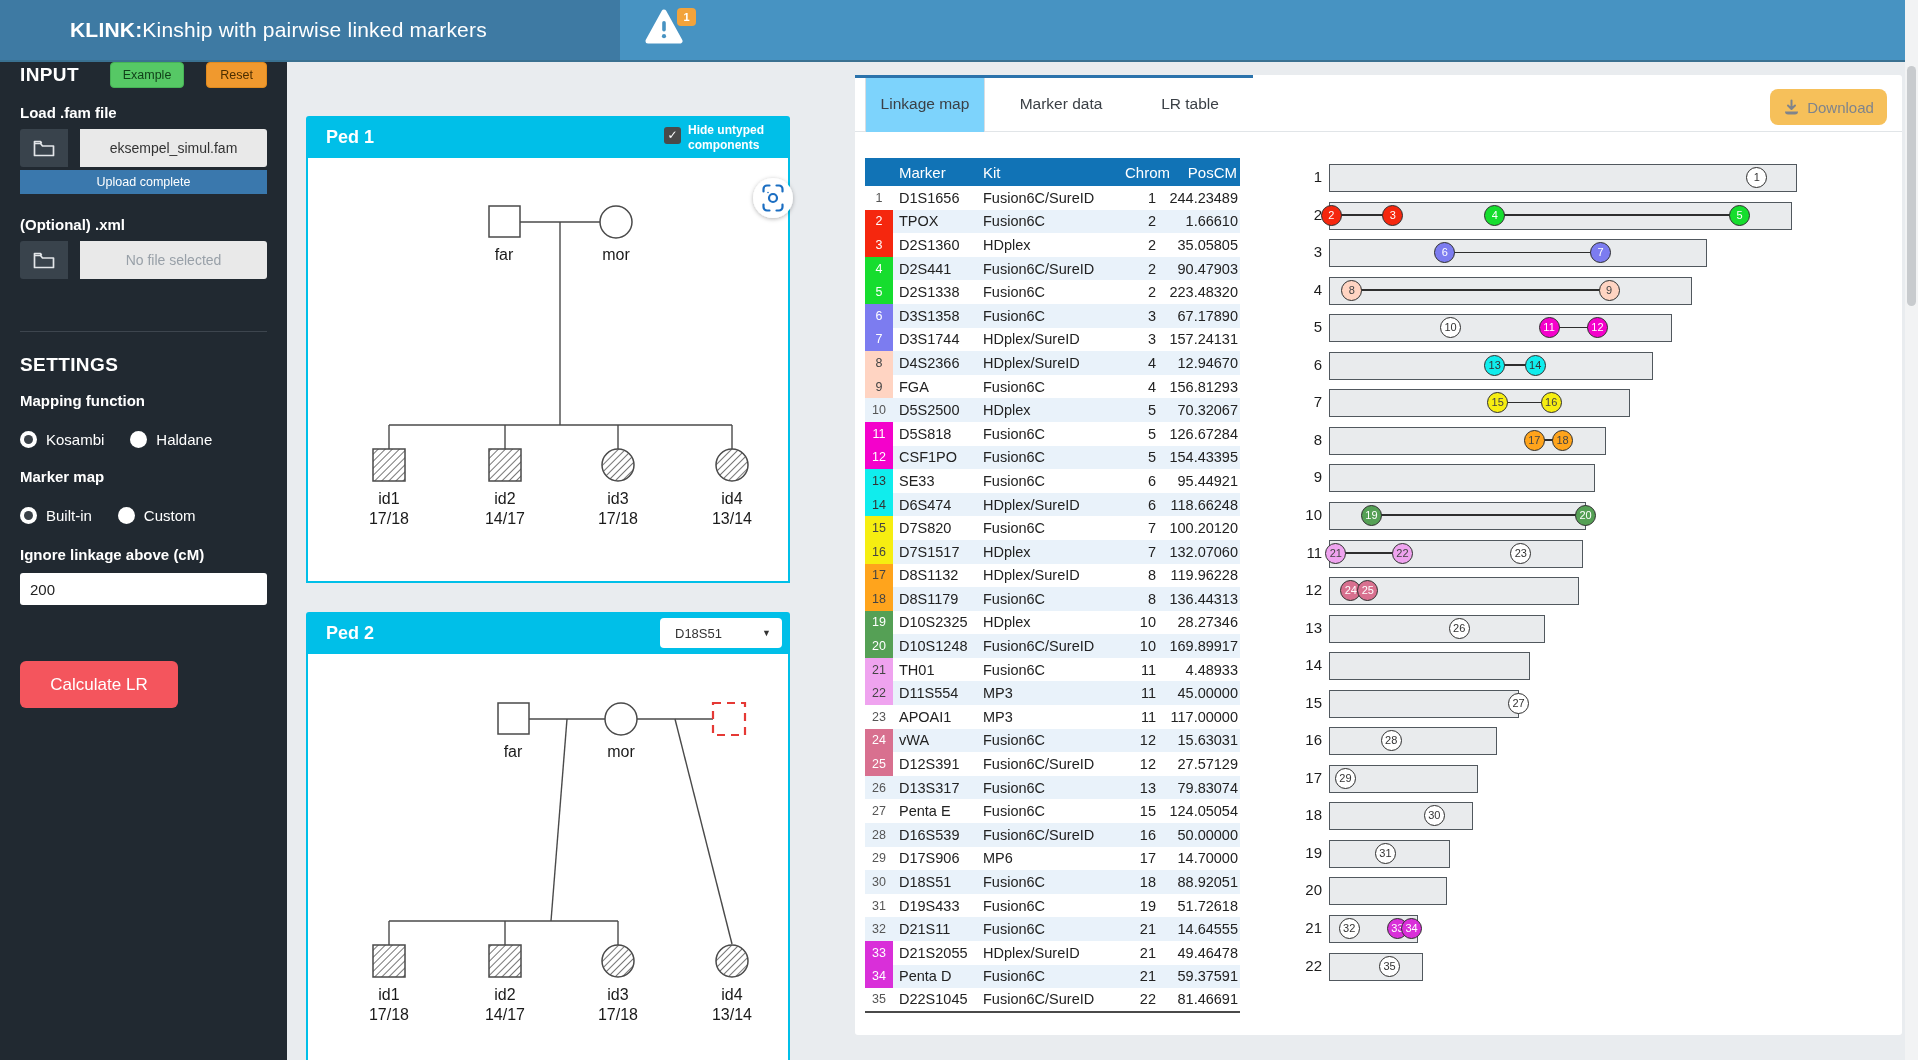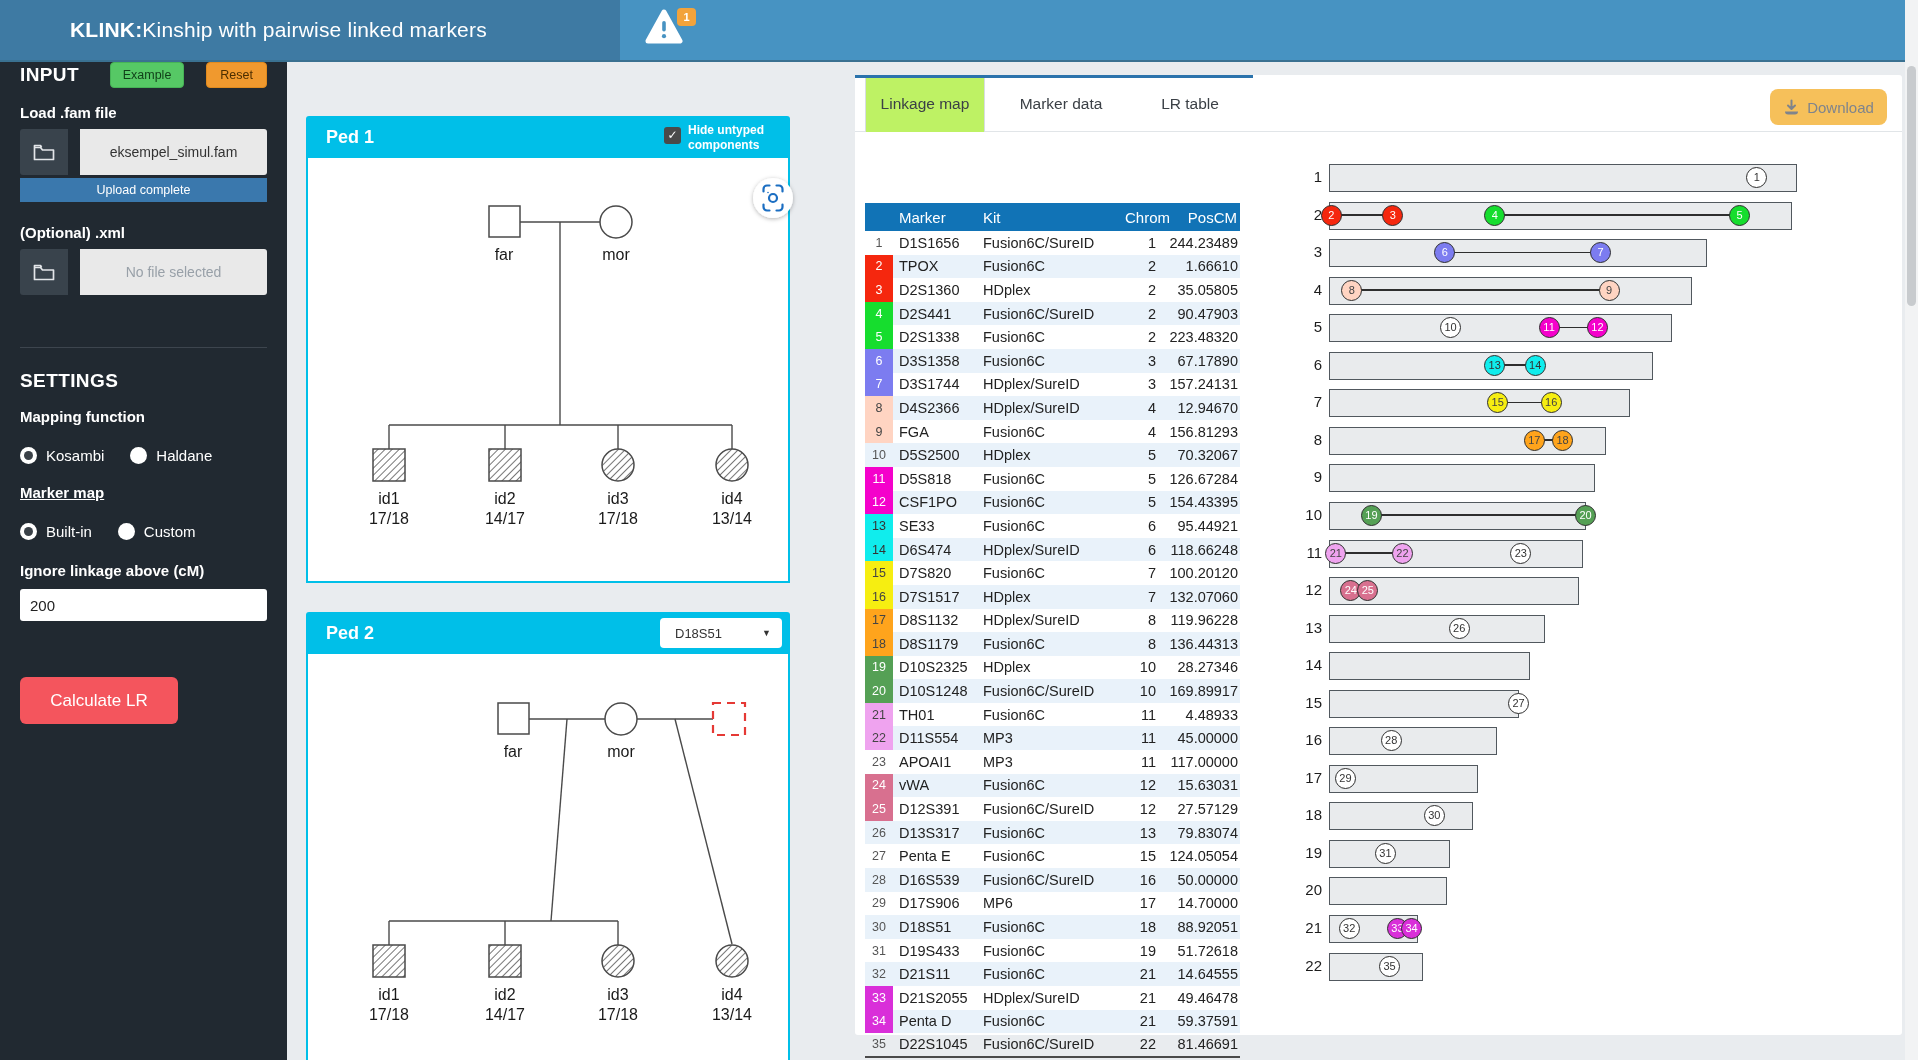--- a/index.html
+++ b/index.html
@@ -22,21 +22,21 @@
     color:#fff; padding:0 20px; }
   .side-row1 { display:flex; align-items:center; }
   .side-h1 { font-size:19px; font-weight:bold; letter-spacing:.4px; }
   .btn-example { margin-left:auto; background:#56c865; border:1px solid #46b256; color:#103f18;
     font-size:12.5px; padding:5px 12px; border-radius:4px; cursor:pointer;
     font-family:"Liberation Sans",sans-serif; }
   .btn-reset { margin-left:22px; background:#f0992e; border:1px solid #e08a1e; color:#4c2e00;
     font-size:12.5px; padding:5px 13px; border-radius:4px; cursor:pointer;
     font-family:"Liberation Sans",sans-serif; }
   .side-label { margin-top:16px; font-size:15px; font-weight:bold; }
-  .file-row { display:flex; margin-top:8px; height:46px; border-radius:3px; overflow:hidden;gap:12px; }
+  .file-row { display:flex; margin-top:8px; height:38px; border-radius:3px; overflow:hidden;gap:12px; }
   .folder-btn { width:48px; background:#39434c; display:flex; align-items:center; justify-content:center;
     cursor:pointer; flex:none; }
   .file-field { flex:1; background:#e9e9e9; color:#333; font-size:14px; display:flex;
     align-items:center; justify-content:center; white-space:nowrap; }
   .file-field.placeholder { color:#98a0a8; }
   .progress { margin-top:3px; height:24px; background:#3a78ad; color:#fff; font-size:12.5px;
     text-align:center; line-height:24px; }
   .xml-label { margin-top:22px; }
   .divider { margin-top:52px; border-top:1px solid #3d454e; }
   .settings-h1 { margin-top:22px; font-size:19px; font-weight:bold; letter-spacing:.4px; }
@@ -72,33 +72,33 @@
   .select-box .caret { margin-left:auto; margin-right:11px; font-size:9px; color:#333; }
   .ped-svg text { font-family:"Liberation Sans","DejaVu Sans",sans-serif; }
 
   
   .right-card { position:absolute; left:855px; top:75px; width:1047px; height:960px; background:#fff;
     border-radius:3px; }
   .tabs-strip { position:absolute; left:0; top:0; width:398px; height:3px; background:#2b73ac; }
   .tab-underline { position:absolute; left:0; top:56px; width:100%; height:1px; background:#e1e5e8; }
   .tab { position:absolute; top:3px; height:53px; text-align:center; line-height:52px;
     font-size:15.5px; color:#3b4046; cursor:pointer; z-index:2; }
-  .tab.active { left:10px; width:120px; background:#bef264; border-left:1px solid #d8dde2;
+  .tab.active { left:10px; width:120px; background:#7dd3fc; border-left:1px solid #d8dde2;
     border-right:1px solid #d8dde2; height:54px; }
   .tab.t2 { left:140px; width:132px; }
   .tab.t3 { left:285px; width:100px; }
   .btn-download { position:absolute; right:15px; top:14px; width:117px; height:36px;
     background:#f6c05a; border:none; border-radius:8px; display:flex; align-items:center;
     justify-content:center; color:#7f848c; font-size:15px; cursor:default;
     font-family:"Liberation Sans",sans-serif; }
   .btn-download svg { margin-right:7px; }
 
   
   .marker-table { position:absolute; left:10px; top:83px; border-collapse:collapse;
-    table-layout:fixed; width:375px;margin-top:45px; }
+    table-layout:fixed; width:375px; }
   .marker-table thead th { background:#1173b6; color:#fff; font-weight:400; font-size:15px;
     height:28px; }
   .marker-table th.l, .marker-table td.mk, .marker-table td.kit { text-align:left; padding-left:6px; }
   .marker-table th.r, .marker-table td.ch, .marker-table td.pos { text-align:right; }
   .marker-table td.ch { padding-right:4px; }
   .marker-table td.pos { padding-right:2px; }
   .marker-table th.r { padding-right:3px; }
   .marker-table tbody tr { height:23.6px; }
   .marker-table tbody tr.stripe { background:#e9f2fa; }
   .marker-table td { font-size:14.5px; color:#222; overflow:hidden; white-space:nowrap; }
@@ -175,21 +175,21 @@
     <label class="radio-opt">
       <span class="rb sel"></span>
       <span>Kosambi</span>
     </label>
     <label class="radio-opt">
       <span class="rb"></span>
       <span>Haldane</span>
     </label>
   </div>
 
-  <div class="side-label" style="margin-top:20px;text-decoration:underline;">Marker map</div>
+  <div class="side-label" style="margin-top:20px;">Marker map</div>
   <div class="radio-row">
     <label class="radio-opt">
       <span class="rb sel"></span>
       <span>Built-in</span>
     </label>
     <label class="radio-opt">
       <span class="rb"></span>
       <span>Custom</span>
     </label>
   </div>

